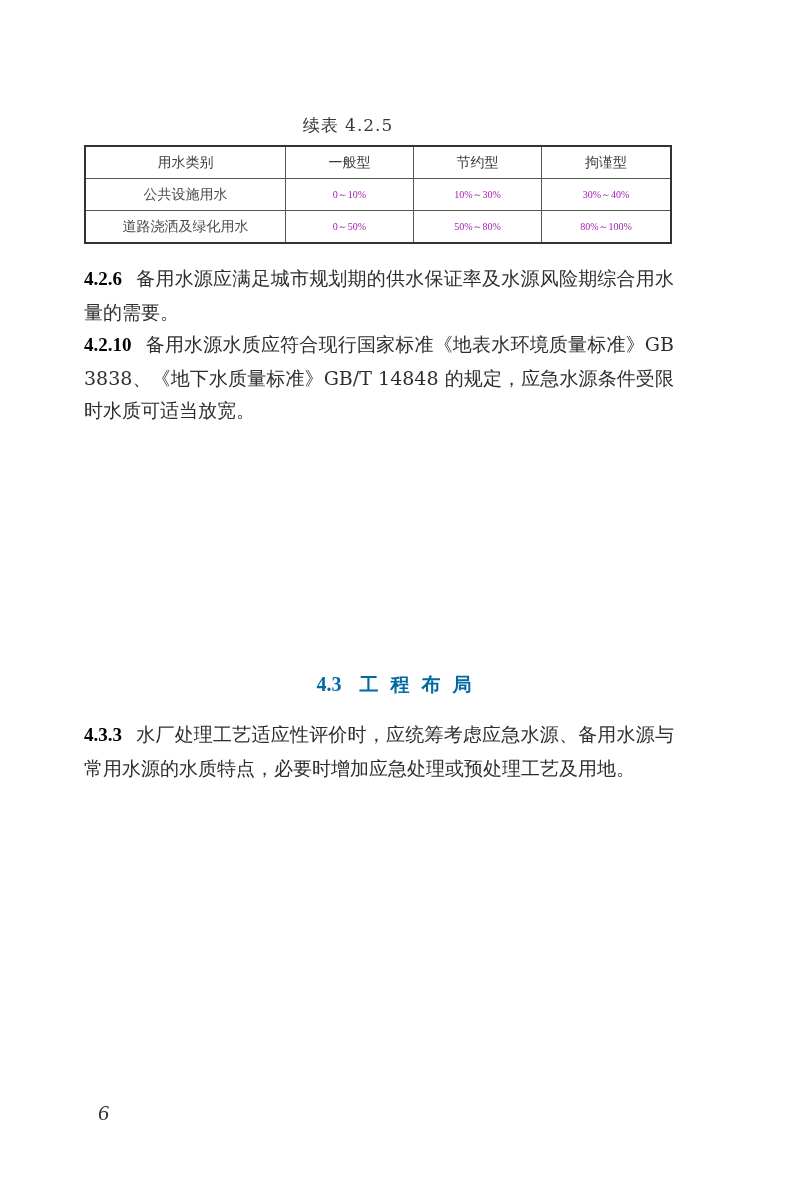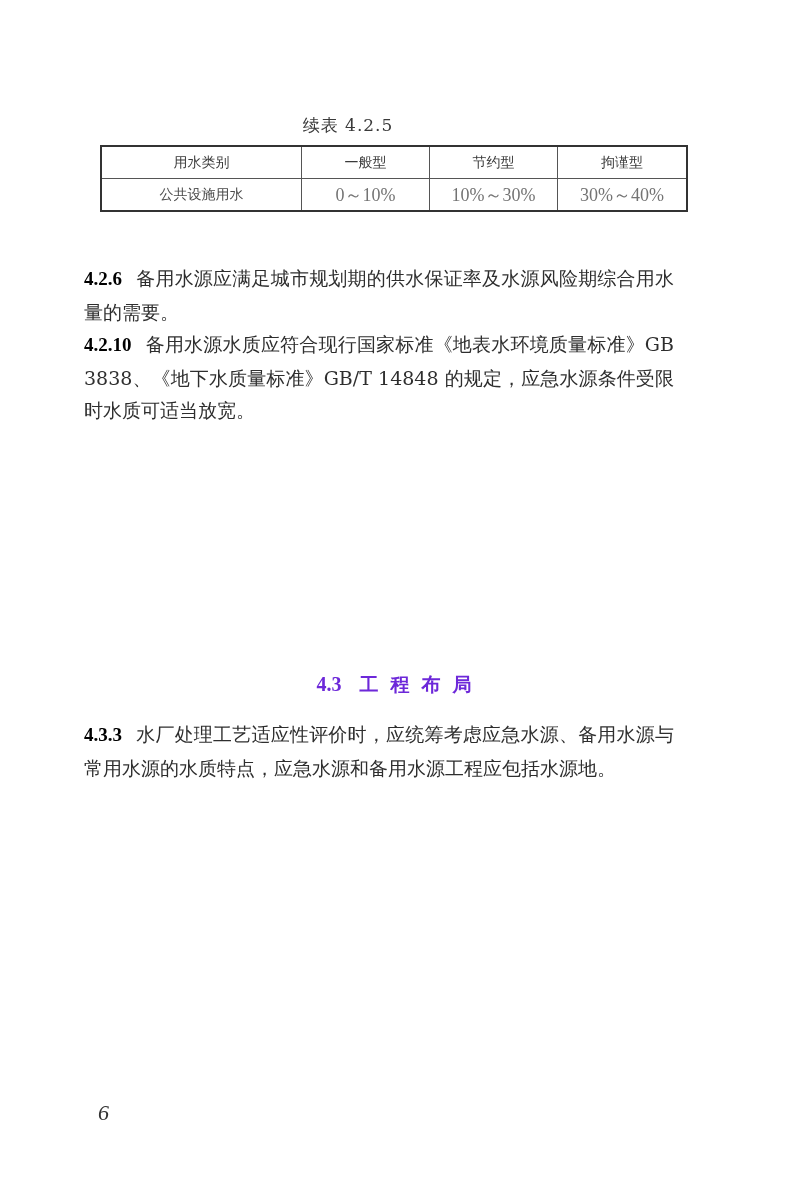--- a/index.html
+++ b/index.html
@@ -6,41 +6,41 @@
   body {
     width: 800px; height: 1189px; position: relative; overflow: hidden;
     font-family: "DejaVu Serif", "Liberation Serif", serif;
     color: #2a2a2a;
   }
   .caption {
     position: absolute; left: 0; width: 696px; top: 114px;
     text-align: center; font-size: 17px; color: #3a3a3a; letter-spacing: 1px;
   }
   table.data {
-    position: absolute; left: 100px; top: 145px; width: 588px;
+    position: absolute; left: 84px; top: 145px; width: 588px;
     border-collapse: collapse; font-size: 14px; color: #4a4a4a;
   }
   table.data td, table.data th {
     border: 1px solid #555; height: 31px; text-align: center; font-weight: normal; padding: 0;
   }
   table.data { border: 2px solid #333; }
   table.data th { color: #3a3a3a; }
-  table.data td.num { color: #737373; font-family: "Liberation Serif", serif; font-size: 18px; }
+  table.data td.num { color: #a21caf; font-family: "Liberation Serif", serif; font-size: 10px; }
   .body-text {
     position: absolute; left: 84px; width: 590px;
     font-size: 19px; line-height: 32.5px; color: #2e2e2e;
   }
   .clause { margin: 0; text-align: justify; text-align-last: left; }
   .clause .num {
     font-family: "Liberation Serif", serif; font-weight: bold; color: #000000;
     display: inline-block; margin-right: 14px;
   }
   .section-heading {
     position: absolute; left: 0; width: 800px; top: 672px;
-    text-align: center; font-size: 20px; font-weight: bold; color: #6d28d9;
+    text-align: center; font-size: 20px; font-weight: bold; color: #0369a1;
   }
   .section-heading .sec-num { font-family: "Liberation Serif", serif; margin-right: 18px; }
   .section-heading .sec-title { letter-spacing: 12px; font-family: "DejaVu Sans", sans-serif; font-weight: bold; font-size: 19px; }
   .page-number {
     position: absolute; left: 98px; top: 1100px; font-size: 22px; font-style: italic;
     font-family: "Liberation Serif", serif; color: #333;
   }
 </style>
 </head>
 <body>
@@ -56,35 +56,41 @@
       <th>拘谨型</th>
     </tr>
   </thead>
   <tbody>
     <tr>
       <td>公共设施用水</td>
       <td class="num">0～10%</td>
       <td class="num">10%～30%</td>
       <td class="num">30%～40%</td>
     </tr>
+    <tr>
+      <td>道路浇洒及绿化用水</td>
+      <td class="num">0～50%</td>
+      <td class="num">50%～80%</td>
+      <td class="num">80%～100%</td>
+    </tr>
   </tbody>
 </table>
 
 <div class="body-text" style="top:262px;">
   <p class="clause">
     <span class="num">4.2.6</span><span>备用水源应满足城市规划期的供水保证率及水源风险期综合用水量的需要。</span>
   </p>
   <p class="clause">
     <span class="num">4.2.10</span><span>备用水源水质应符合现行国家标准《地表水环境质量标准》GB 3838、《地下水质量标准》GB/T 14848 的规定，应急水源条件受限时水质可适当放宽。</span>
   </p>
 </div>
 
 <div class="section-heading">
   <span class="sec-num">4.3</span><span class="sec-title">工程布局</span>
 </div>
 
 <div class="body-text" style="top:718px;">
   <p class="clause">
-    <span class="num">4.3.3</span><span>水厂处理工艺适应性评价时，应统筹考虑应急水源、备用水源与常用水源的水质特点，应急水源和备用水源工程应包括水源地。</span>
+    <span class="num">4.3.3</span><span>水厂处理工艺适应性评价时，应统筹考虑应急水源、备用水源与常用水源的水质特点，必要时增加应急处理或预处理工艺及用地。</span>
   </p>
 </div>
 
 <div class="page-number">6</div>
 
 </body></html>

